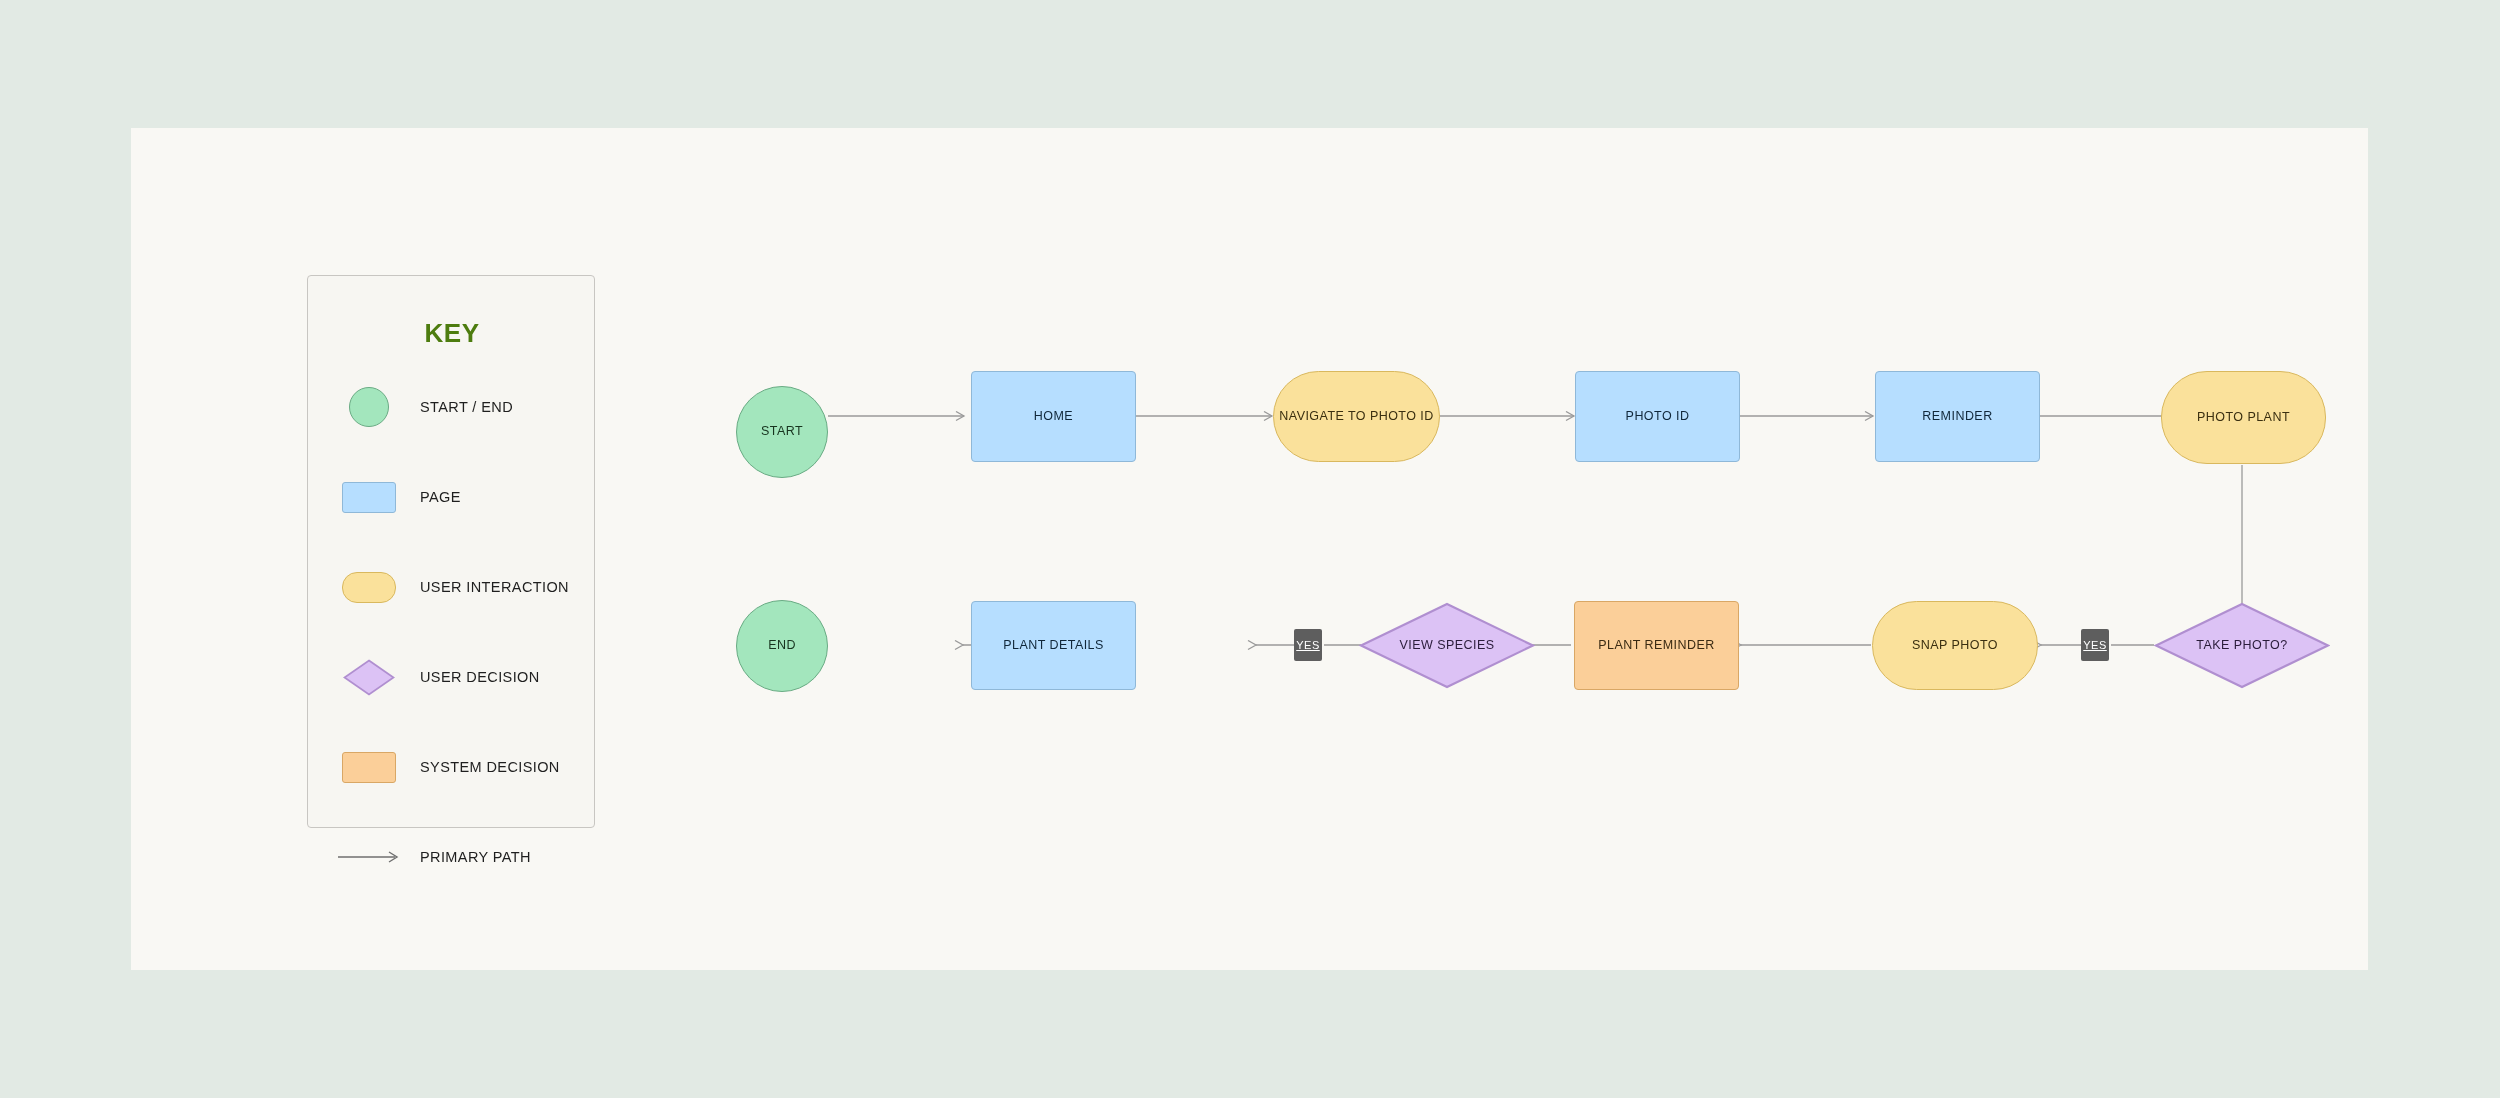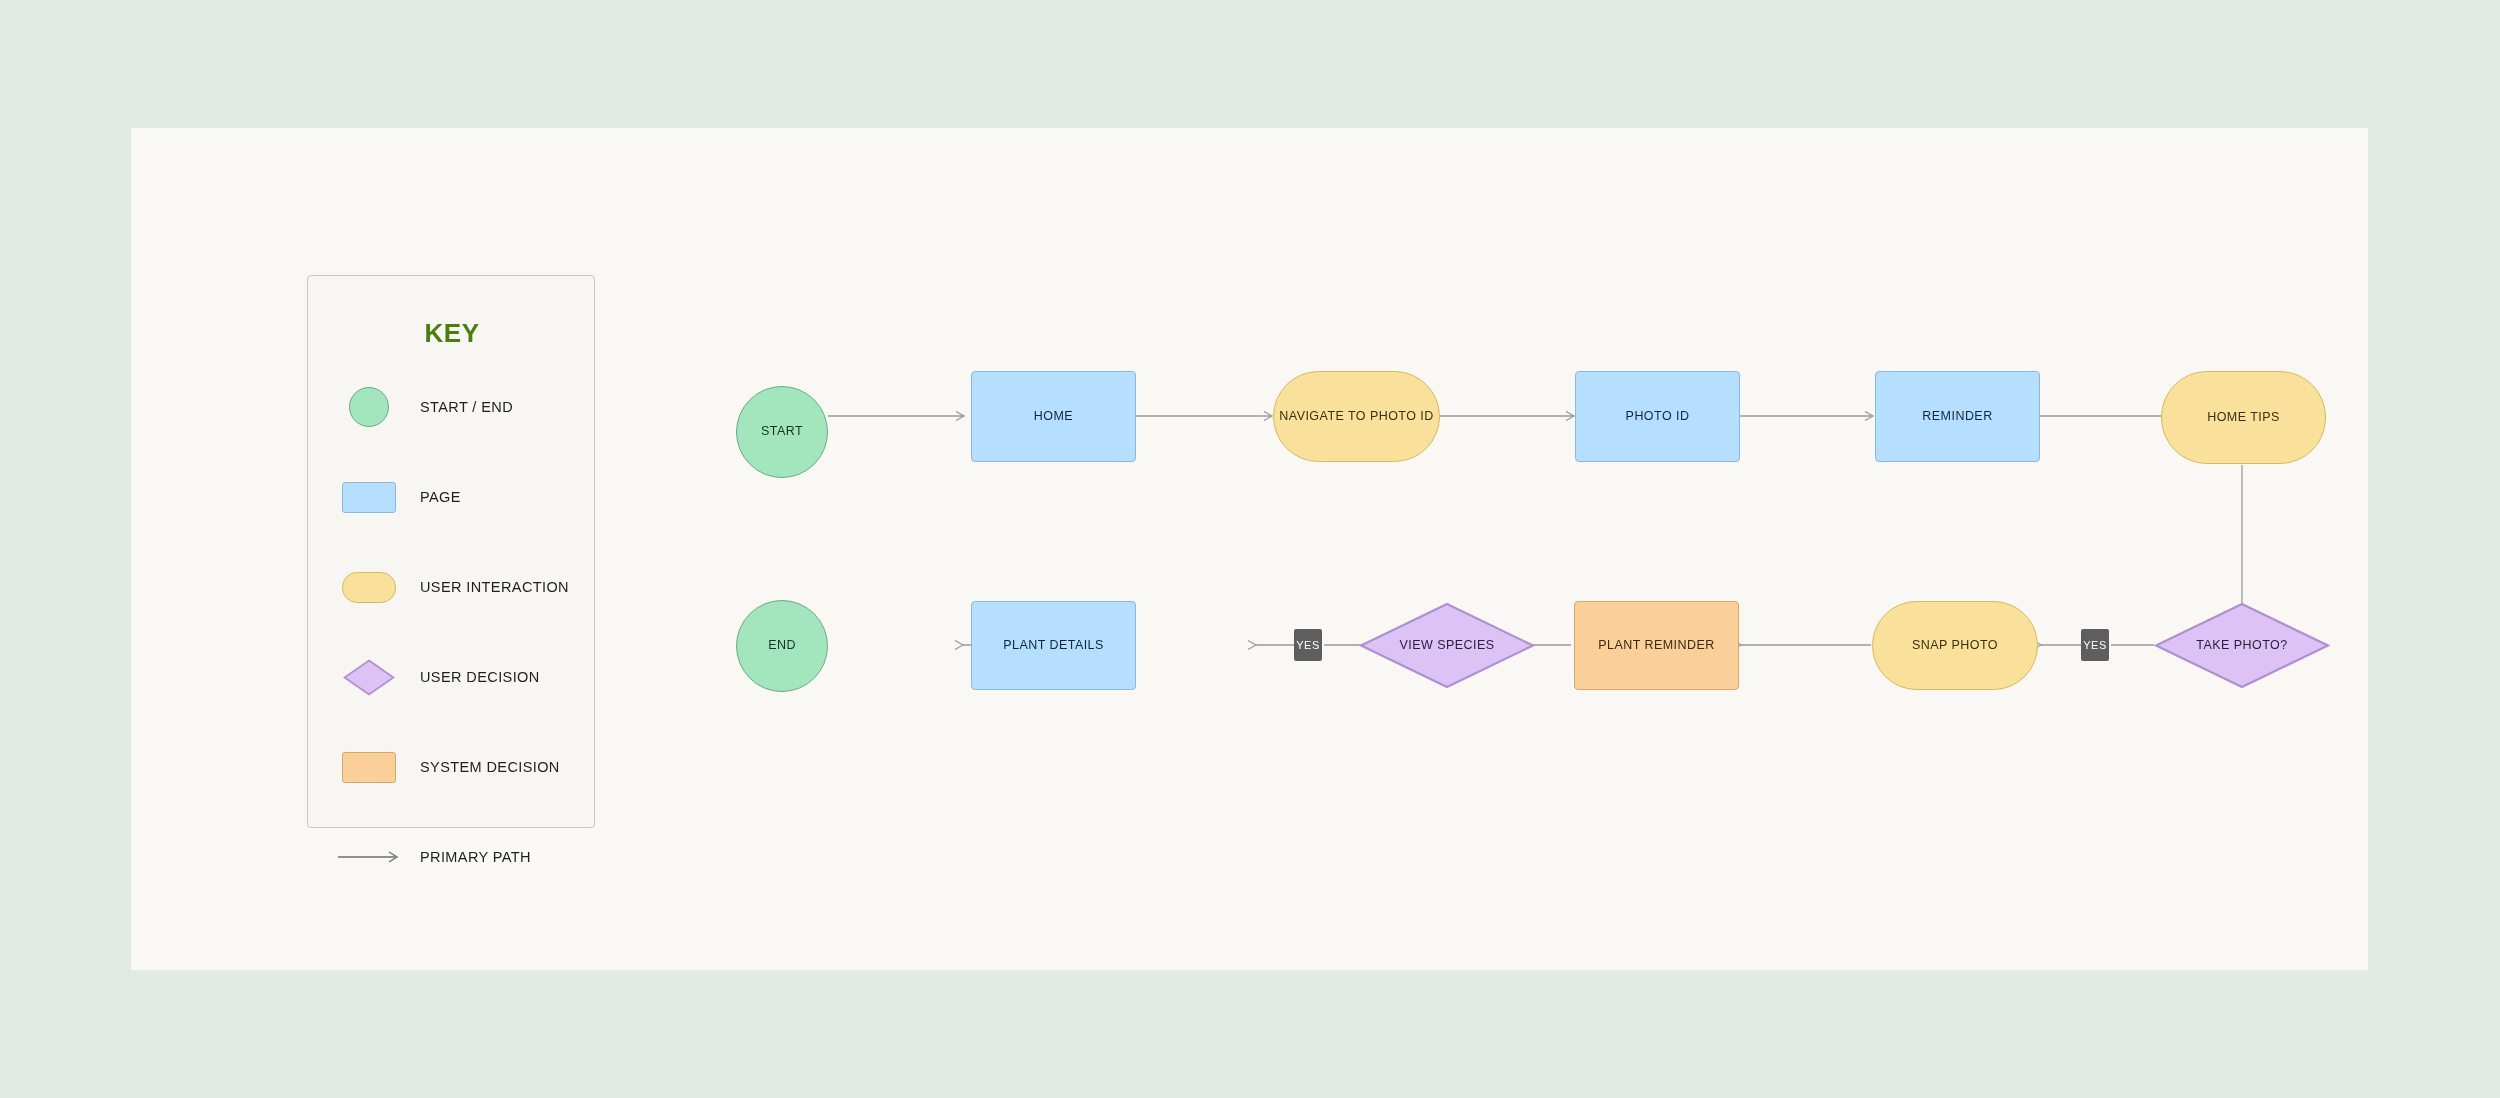--- a/index.html
+++ b/index.html
@@ -199,20 +199,21 @@
     color: #ffffff;
     font-size: 11px;
     letter-spacing: 0.5px;
     display: flex;
     align-items: center;
     justify-content: center;
     width: 28px;
     height: 32px;
     border-radius: 2px;
     z-index: 5;
+    text-decoration: underline;
   }
 </style>
 </head>
 <body>
 
 <div id="stage">
   <div id="canvas">
 
     <svg id="edges" viewBox="0 0 2237 842" xmlns="http://www.w3.org/2000/svg">
       <defs>
@@ -258,21 +259,21 @@
 
     <div class="node n-page" style="left:1444px; top:243px; width:165px; height:91px;">
       <span>PHOTO ID</span>
     </div>
 
     <div class="node n-page" style="left:1744px; top:243px; width:165px; height:91px;">
       <span>REMINDER</span>
     </div>
 
     <div class="node n-interaction" style="left:2030px; top:243px; width:165px; height:93px;">
-      <span>HOME TIPS</span>
+      <span>PHOTO PLANT</span>
     </div>
 
     <div class="node n-decision" style="left:2023px; top:474px; width:176px; height:87px;">
       <svg viewBox="0 0 176 87" preserveAspectRatio="none">
         <polygon points="88,2 174,43.5 88,85 2,43.5" fill="#dcc2f5" stroke="#b08fd0" stroke-width="2.2"></polygon>
       </svg>
       <span class="dlabel">TAKE PHOTO?</span>
     </div>
 
     <div class="node n-interaction" style="left:1741px; top:473px; width:166px; height:89px;">

